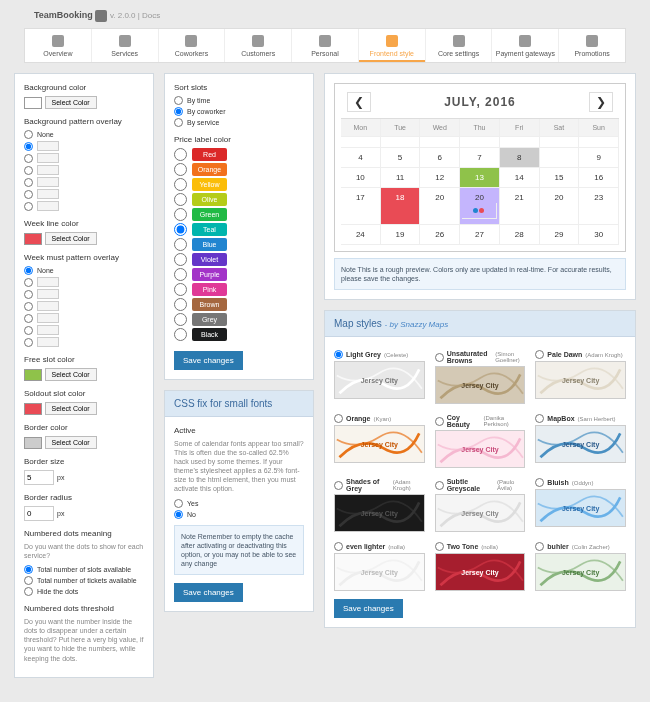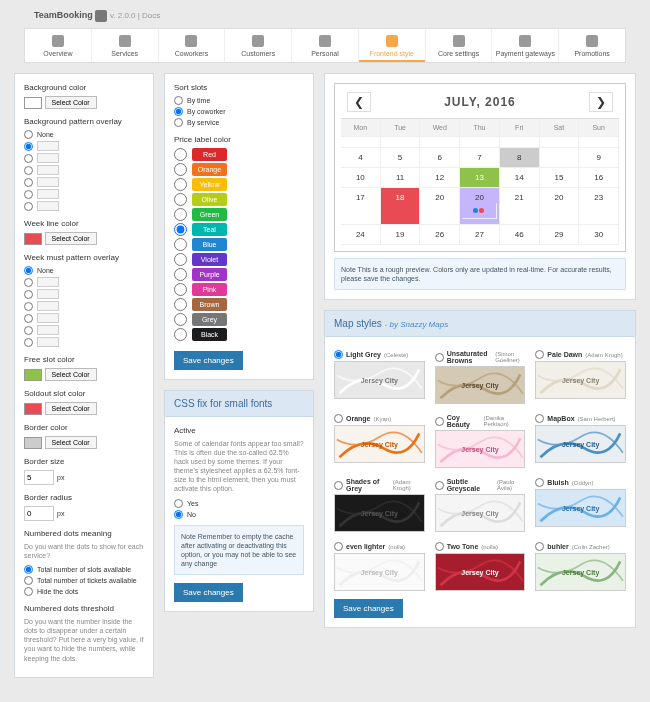--- a/index.html
+++ b/index.html
@@ -334,21 +334,21 @@
                     <span style="background:#2185d0"></span>
                     <span style="background:#e94b55"></span>
                   </div></div>
                 <div>21</div>
                 <div>20</div>
                 <div>23</div>
                 <div>24</div>
                 <div>19</div>
                 <div>26</div>
                 <div>27</div>
-                <div>46</div>
+                <div>28</div>
                 <div>29</div>
                 <div>30</div>
               </div>
      </div>
      <div class="notebox">Note This is a rough preview. Colors only are updated in real-time. For accurate results, please save the changes.</div>
     </div>
    </div>
 
    <div class="panel">
     <div class="panel-h"><span>Map styles</span> <span class="sub"><span>- by </span><a>Snazzy Maps</a></span></div>

